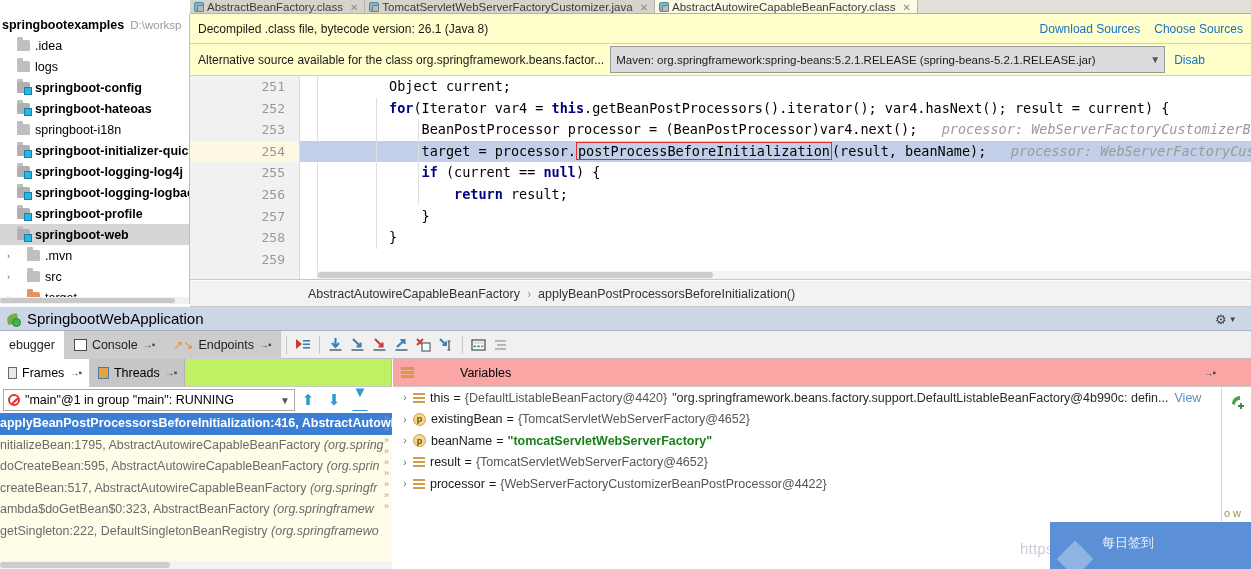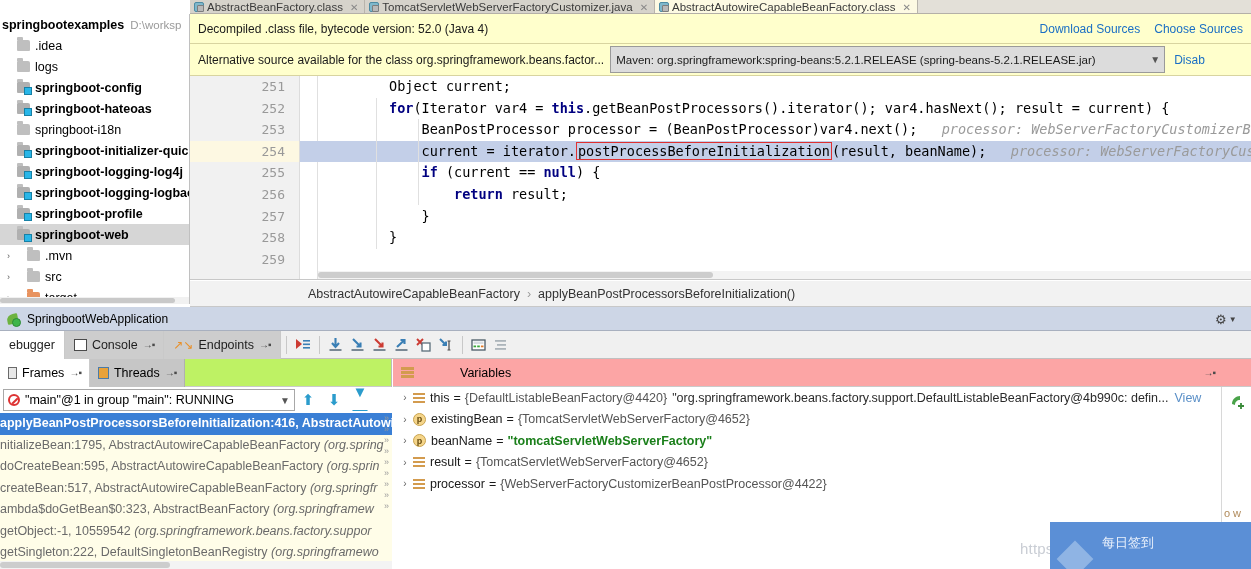--- a/index.html
+++ b/index.html
@@ -272,21 +272,21 @@
           <span class="folder orange"></span>
           <span class="tlabel">target</span>
         </div>
       </div>
     <div id="treeScrollH">
         <i></i>
       </div>
   </div>
 
   <div id="banner1" class="banner abs">
-    <span>Decompiled .class file, bytecode version: 52.0 (Java 4)</span>
+    <span>Decompiled .class file, bytecode version: 26.1 (Java 8)</span>
     <span class="bspacer"></span>
     <span class="blink">Download Sources</span>
     <span class="blink">Choose Sources</span>
   </div>
 
   <div id="banner2" class="banner abs">
     <span>Alternative source available for the class org.springframework.beans.factor...</span>
     <span class="bsel">
       <span class="nowrap">Maven: org.springframework:spring-beans:5.2.1.RELEASE (spring-beans-5.2.1.RELEASE.jar)</span>
       <span class="cv">▼</span>
@@ -305,21 +305,21 @@
         <div class="lnum">257</div>
         <div class="lnum">258</div>
         <div class="lnum">259</div>
       </div>
     <div id="gutter2"></div>
     <div id="hcaret"></div>
     <div id="code">
         <div class="cline"><span>        </span><span>Object current;</span></div>
         <div class="cline"><span>        </span><span class="kw">for</span><span>(Iterator var4 = </span><span class="kw">this</span><span>.getBeanPostProcessors().iterator(); var4.hasNext(); result = current) {</span></div>
         <div class="cline"><span>            </span><span>BeanPostProcessor processor = (BeanPostProcessor)var4.next();</span><span class="hint">   processor: WebServerFactoryCustomizerBeanPostProcessor@4422</span></div>
-        <div class="cline cur"><span>            </span><span>current = iterator.</span><span class="boxed">postProcessBeforeInitialization</span><span>(result, beanName);</span><span class="hint">   processor: WebServerFactoryCustomizerBeanPostProces</span></div>
+        <div class="cline cur"><span>            </span><span>target = processor.</span><span class="boxed">postProcessBeforeInitialization</span><span>(result, beanName);</span><span class="hint">   processor: WebServerFactoryCustomizerBeanPostProces</span></div>
         <div class="cline"><span>            </span><span class="kw">if</span><span> (current == </span><span class="kw">null</span><span>) {</span></div>
         <div class="cline"><span>                </span><span class="kw">return</span><span> result;</span></div>
         <div class="cline"><span>            </span><span>}</span></div>
         <div class="cline"><span>        </span><span>}</span></div>
         <div class="cline"><span></span><span></span></div>
         <div class="indentg" style="left: 58px; top: 21.6px; height: 151px;"></div>
         <div class="indentg" style="left: 100px; top: 43.2px; height: 86px;"></div>
       </div>
     <div id="ehscroll">
         <i></i>
@@ -327,21 +327,21 @@
   </div>
 
   <div id="crumb" class="abs">
     <span>AbstractAutowireCapableBeanFactory</span>
     <span class="sep">›</span>
     <span>applyBeanPostProcessorsBeforeInitialization()</span>
   </div>
 
   <div id="runbar" class="abs">
     <span class="leaf"></span>
-    <span style="font-size:12px;">SpringbootWebApplication</span>
+    <span style="font-size:15px;">SpringbootWebApplication</span>
     <span id="gear">⚙<span style="font-size:8px;">▼</span></span>
   </div>
 
   <div id="dbgbar" class="abs">
     <div class="dtab active">
 
       <span>ebugger</span>
     </div>
     <div class="dtab inactive">
       <span style="width:13px;height:12px;border:1px solid #4a4a4a;background:#fff;display:inline-block;"></span>
@@ -440,21 +440,20 @@
       <span class="fsarrow">⬆</span>
       <span class="fsarrow">⬇</span>
       <span class="fsarrow">▼—</span>
     </div>
     <div id="stack">
         <div class="frow sel"><span>applyBeanPostProcessorsBeforeInitialization:416, AbstractAutowireC</span></div>
         <div class="frow"><span>nitializeBean:1795, AbstractAutowireCapableBeanFactory </span><span class="pkg">(org.spring</span></div>
         <div class="frow"><span>doCreateBean:595, AbstractAutowireCapableBeanFactory </span><span class="pkg">(org.sprin</span></div>
         <div class="frow"><span>createBean:517, AbstractAutowireCapableBeanFactory </span><span class="pkg">(org.springfr</span></div>
         <div class="frow"><span>ambda$doGetBean$0:323, AbstractBeanFactory </span><span class="pkg">(org.springframew</span></div>
-        <div class="frow"><span>getObject:-1, 10559542 </span><span class="pkg">(org.springframework.beans.factory.suppor</span></div>
         <div class="frow"><span>getSingleton:222, DefaultSingletonBeanRegistry </span><span class="pkg">(org.springframewo</span></div>
       </div>
     <div id="framesVScroll">
       <div class="tick">»</div>
         <div class="tick">»</div>
         <div class="tick">»</div>
       <div class="tick">»</div>
         <div class="tick">»</div>
         <div class="tick">»</div>
       <div class="tick">»</div>

